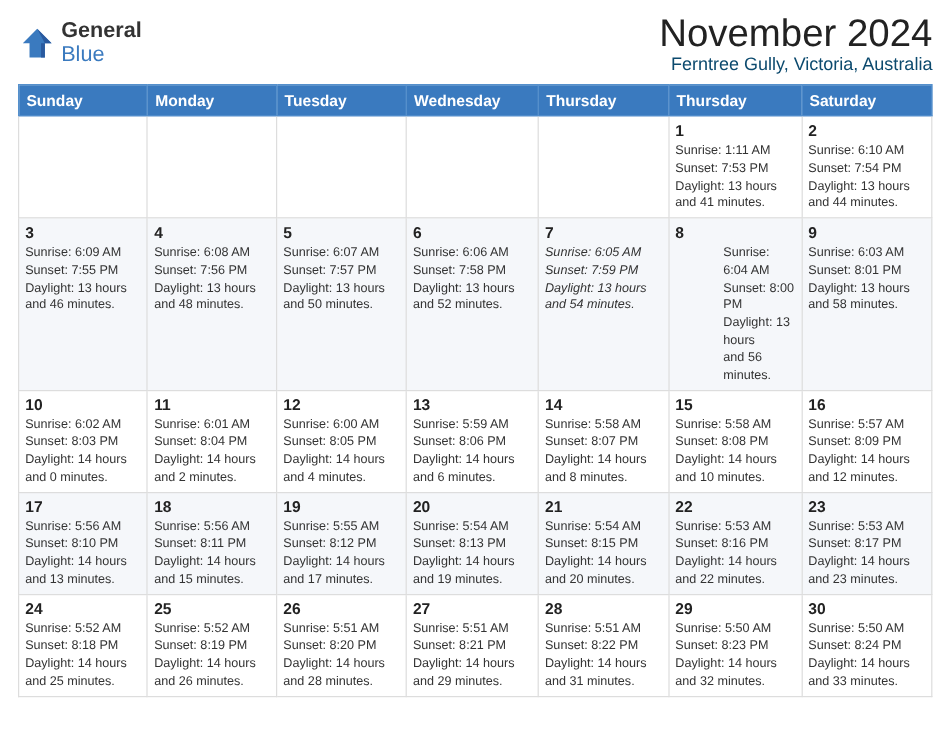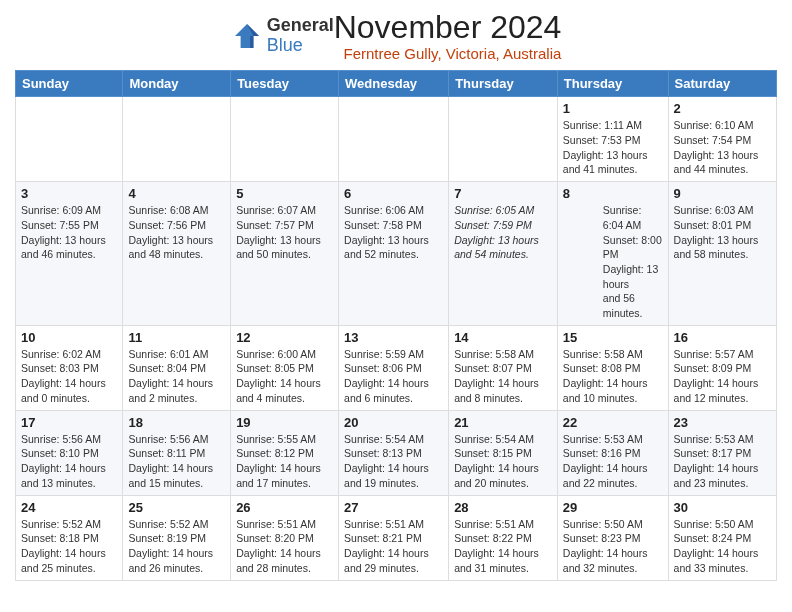--- a/index.html
+++ b/index.html
@@ -11,21 +11,21 @@
       padding: 0;
     }
     .page {
       width: 792px;
       background: #fff;
       padding: 10px 15px 15px 15px;
     }
     .header {
       display: flex;
       align-items: flex-start;
-      justify-content: center;
+      justify-content: space-between;
       margin-bottom: 8px;
     }
     .logo {
       display: flex;
       align-items: center;
       margin-top: 6px;
     }
     .logo-text {
       display: flex;
       flex-direction: column;
@@ -50,21 +50,21 @@
       text-align: right;
     }
     .month-title {
       font-size: 32px;
       font-weight: normal;
       color: #222;
       line-height: 1.1;
     }
     .location {
       font-size: 15px;
-      color: #c2410c;
+      color: #0c4a6e;
     }
     .calendar-table {
       width: 100%;
       border-collapse: collapse;
       border: 1px solid #ccc;
     }
     .calendar-table th {
       background: #3a7abf;
       color: #fff;
       text-align: left;

